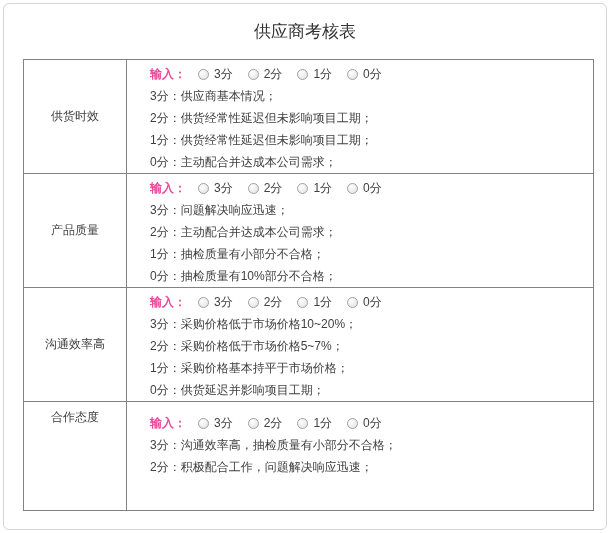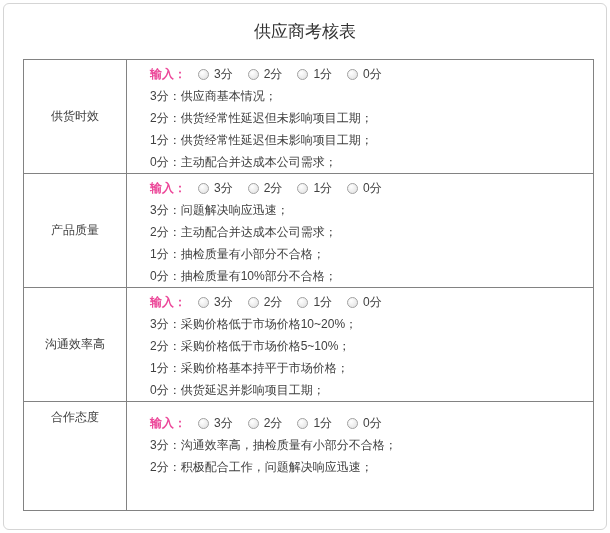--- a/index.html
+++ b/index.html
@@ -154,21 +154,21 @@
           <label class="radio-opt">
             <input type="radio" name="score-price" style="">
             <span>1分</span>
           </label>
           <label class="radio-opt">
             <input type="radio" name="score-price" style="">
             <span>0分</span>
           </label>
         </div>
         <div class="desc">3分：采购价格低于市场价格10~20%；</div>
-        <div class="desc">2分：采购价格低于市场价格5~10%；</div>
+        <div class="desc">2分：采购价格低于市场价格5~7%；</div>
         <div class="desc">1分：采购价格基本持平于市场价格；</div>
         <div class="desc">0分：供货延迟并影响项目工期；</div>
       </td>
     </tr>
 
     <tr class="section">
       <td class="label-cell top">合作态度</td>
       <td class="content-cell pad-more" colspan="3">
         <div class="input-row">
           <span class="input-label">输入：</span>

